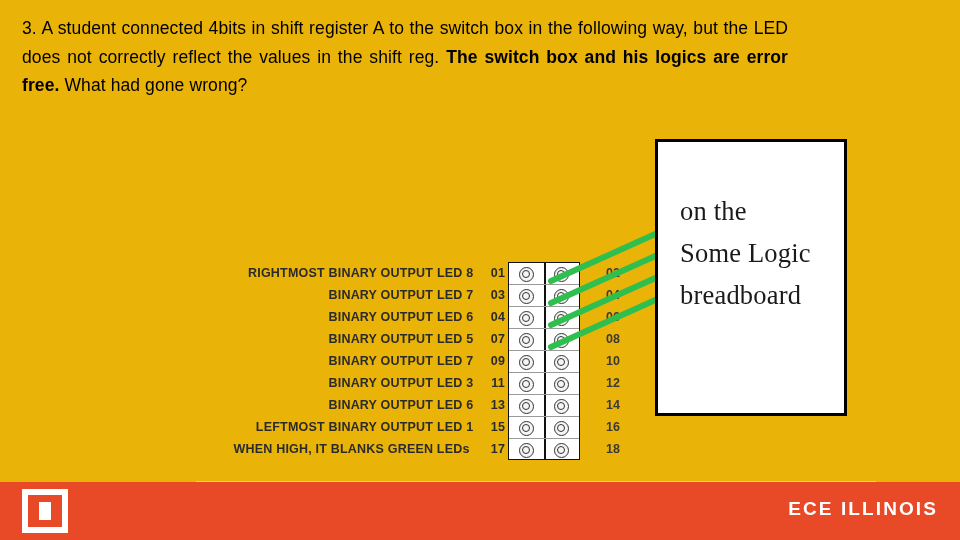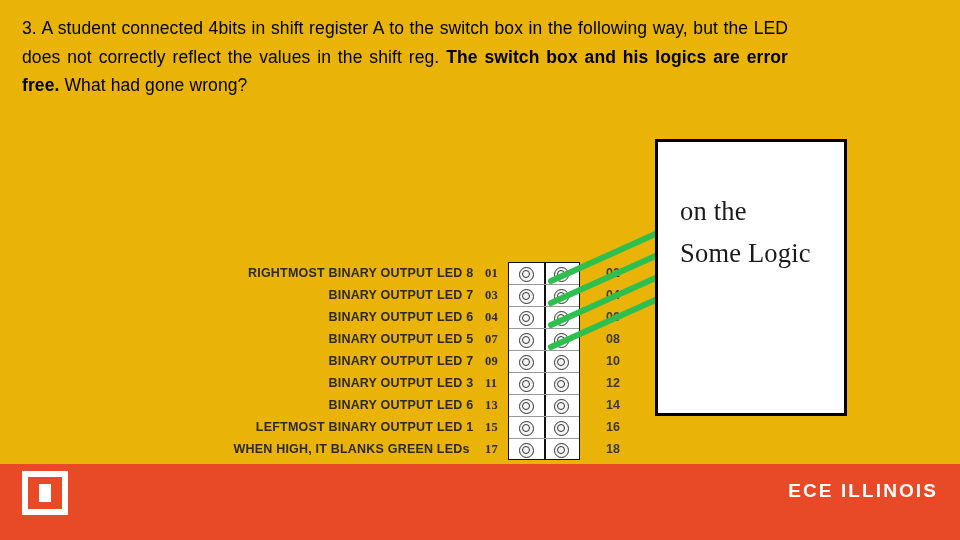--- a/index.html
+++ b/index.html
@@ -59,24 +59,23 @@
   }
   .label-row {
     height: 22px;
     line-height: 22px;
     white-space: nowrap;
     position: relative;
   }
   .label-row .pin {
     display: inline-block;
     width: 26px;
-    text-align: left;
+    text-align: center;
     padding-left: 8px;
     font-weight: bold;
-    font-family: Liberation Serif, serif;
   }
   .label-row .name {
     display: inline-block;
   }
 
   
   .terminals {
     position: absolute;
     left: 312px;
     top: 0;
@@ -175,21 +174,21 @@
     height: 540px;
     pointer-events: none;
   }
 
   
   .footer {
     position: absolute;
     left: 0;
     bottom: 0;
     width: 960px;
-    height: 76px;
+    height: 58px;
     background: #e84a27;
   }
   .footer .logo {
     position: absolute;
     left: 22px;
     top: 7px;
     width: 46px;
     height: 44px;
     background: #ffffff;
   }
@@ -348,20 +347,21 @@
       <line x1="551" y1="303" x2="662" y2="253"></line>
       <line x1="551" y1="325" x2="662" y2="275"></line>
       <line x1="551" y1="347" x2="662" y2="297"></line>
     </g>
   </svg>
 
   <div class="logicbox">
     <div class="ltext">
       <div>on the</div>
       <div>Some Logic</div>
+      <div>breadboard</div>
     </div>
   </div>
 
   <div class="hairline"></div>
 
   <div class="footer">
     <div class="logo">
       <span class="ibar top"></span>
       <span class="ibar mid"></span>
       <span class="ibar mid2"></span>

